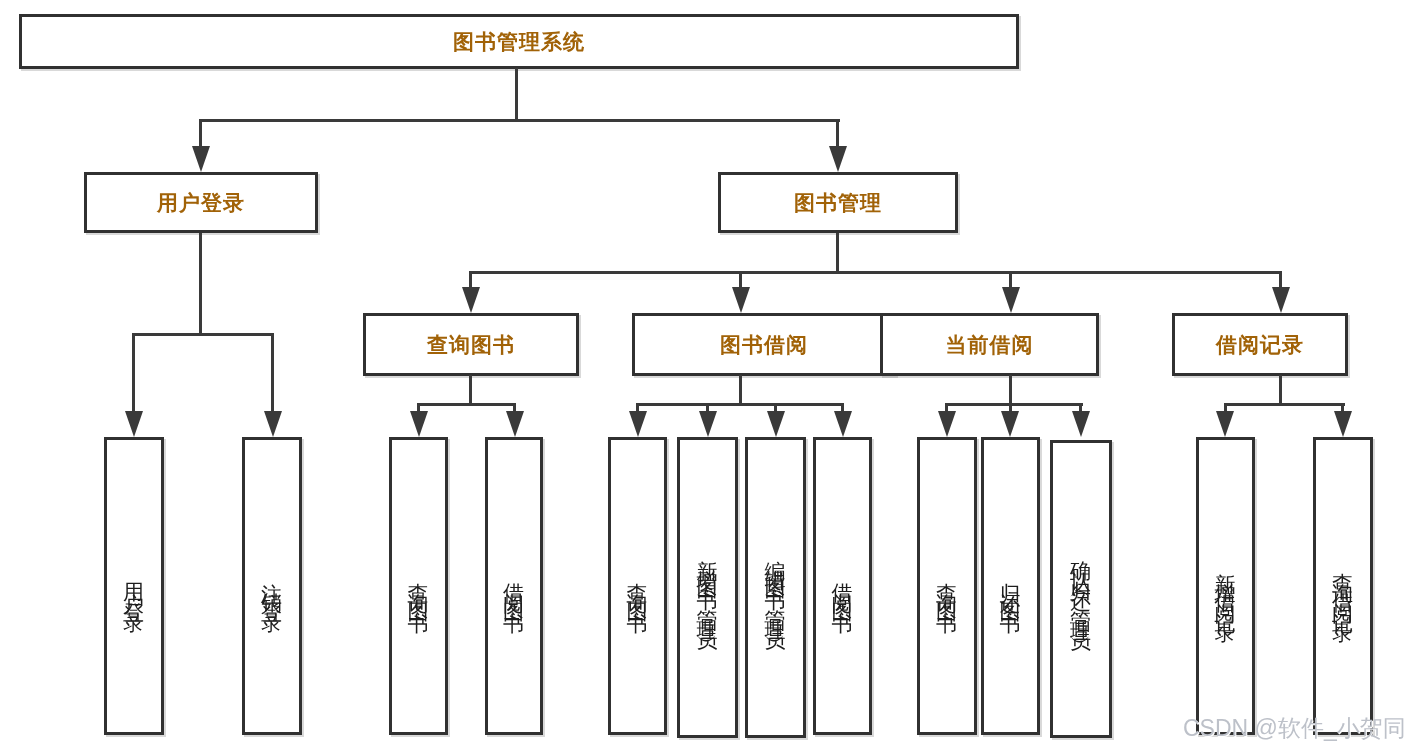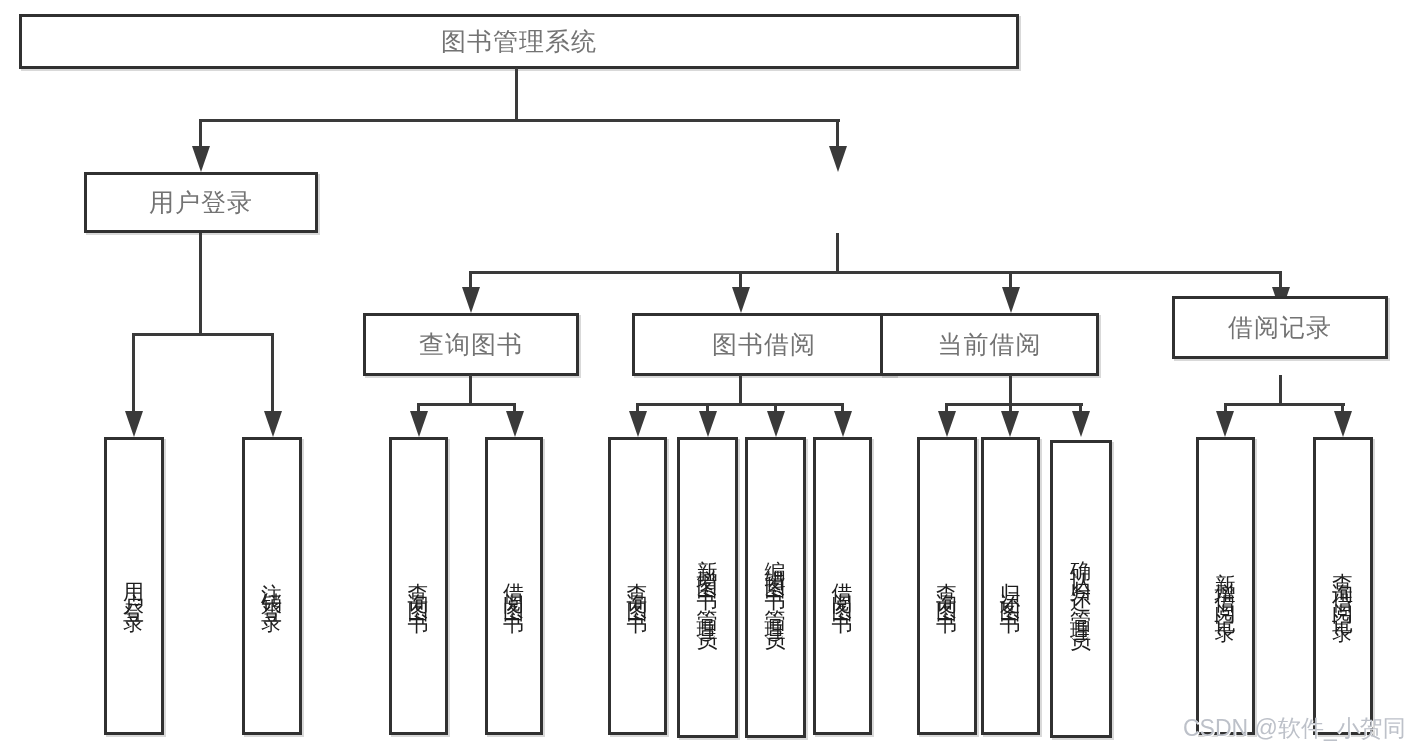--- a/index.html
+++ b/index.html
@@ -16,24 +16,25 @@
     position: absolute;
     box-sizing: border-box;
     border: 3px solid #313131;
     background: #ffffff;
     display: flex;
     align-items: center;
     justify-content: center;
     box-shadow: 2px 2px 0 rgba(120,120,120,0.28);
   }
   .hbox span {
-    font-size: 25px;
-    color: #737373;
+    font-size: 21px;
+    color: #a16207;
     letter-spacing: 1px;
     white-space: nowrap;
+    font-weight: bold;
   }
   .vbox {
     position: absolute;
     box-sizing: border-box;
     border: 3px solid #313131;
     background: #ffffff;
     display: flex;
     align-items: center;
     justify-content: center;
     box-shadow: 2px 2px 0 rgba(120,120,120,0.28);
@@ -79,20 +80,23 @@
 
   <div class="lv" style="left:515px; top:68px; height:54px;"></div>
   <div class="lh" style="left:199px; top:119px; width:641px;"></div>
   <div class="lv" style="left:199px; top:119px; height:30px;"></div>
   <div class="arrow" style="left:192px; top:146px;"></div>
   <div class="lv" style="left:836px; top:119px; height:30px;"></div>
   <div class="arrow" style="left:829px; top:146px;"></div>
 
   <div class="hbox" style="left:84px; top:172px; width:234px; height:61px;">
     <span>用户登录</span>
+  </div>
+  <div class="hbox" style="left:718px; top:172px; width:240px; height:61px;">
+    <span>图书管理</span>
   </div>
 
   <div class="lv" style="left:199px; top:233px; height:103px;"></div>
   <div class="lh" style="left:132px; top:333px; width:142px;"></div>
   <div class="lv" style="left:132px; top:333px; height:82px;"></div>
   <div class="arrow" style="left:125px; top:411px;"></div>
   <div class="lv" style="left:271px; top:333px; height:82px;"></div>
   <div class="arrow" style="left:264px; top:411px;"></div>
 
   <div class="lv" style="left:836px; top:233px; height:41px;"></div>
@@ -108,21 +112,21 @@
 
   <div class="hbox" style="left:363px; top:313px; width:216px; height:63px;">
     <span>查询图书</span>
   </div>
   <div class="hbox" style="left:632px; top:313px; width:264px; height:63px;">
     <span>图书借阅</span>
   </div>
   <div class="hbox" style="left:880px; top:313px; width:219px; height:63px;">
     <span>当前借阅</span>
   </div>
-  <div class="hbox" style="left:1172px; top:296px; width:216px; height:63px;">
+  <div class="hbox" style="left:1172px; top:313px; width:176px; height:63px;">
     <span>借阅记录</span>
   </div>
 
   <div class="lv" style="left:469px; top:375px; height:31px;"></div>
   <div class="lh" style="left:417px; top:403px; width:99px;"></div>
   <div class="lv" style="left:417px; top:403px; height:12px;"></div>
   <div class="arrow" style="left:410px; top:411px;"></div>
   <div class="lv" style="left:513px; top:403px; height:12px;"></div>
   <div class="arrow" style="left:506px; top:411px;"></div>
 

